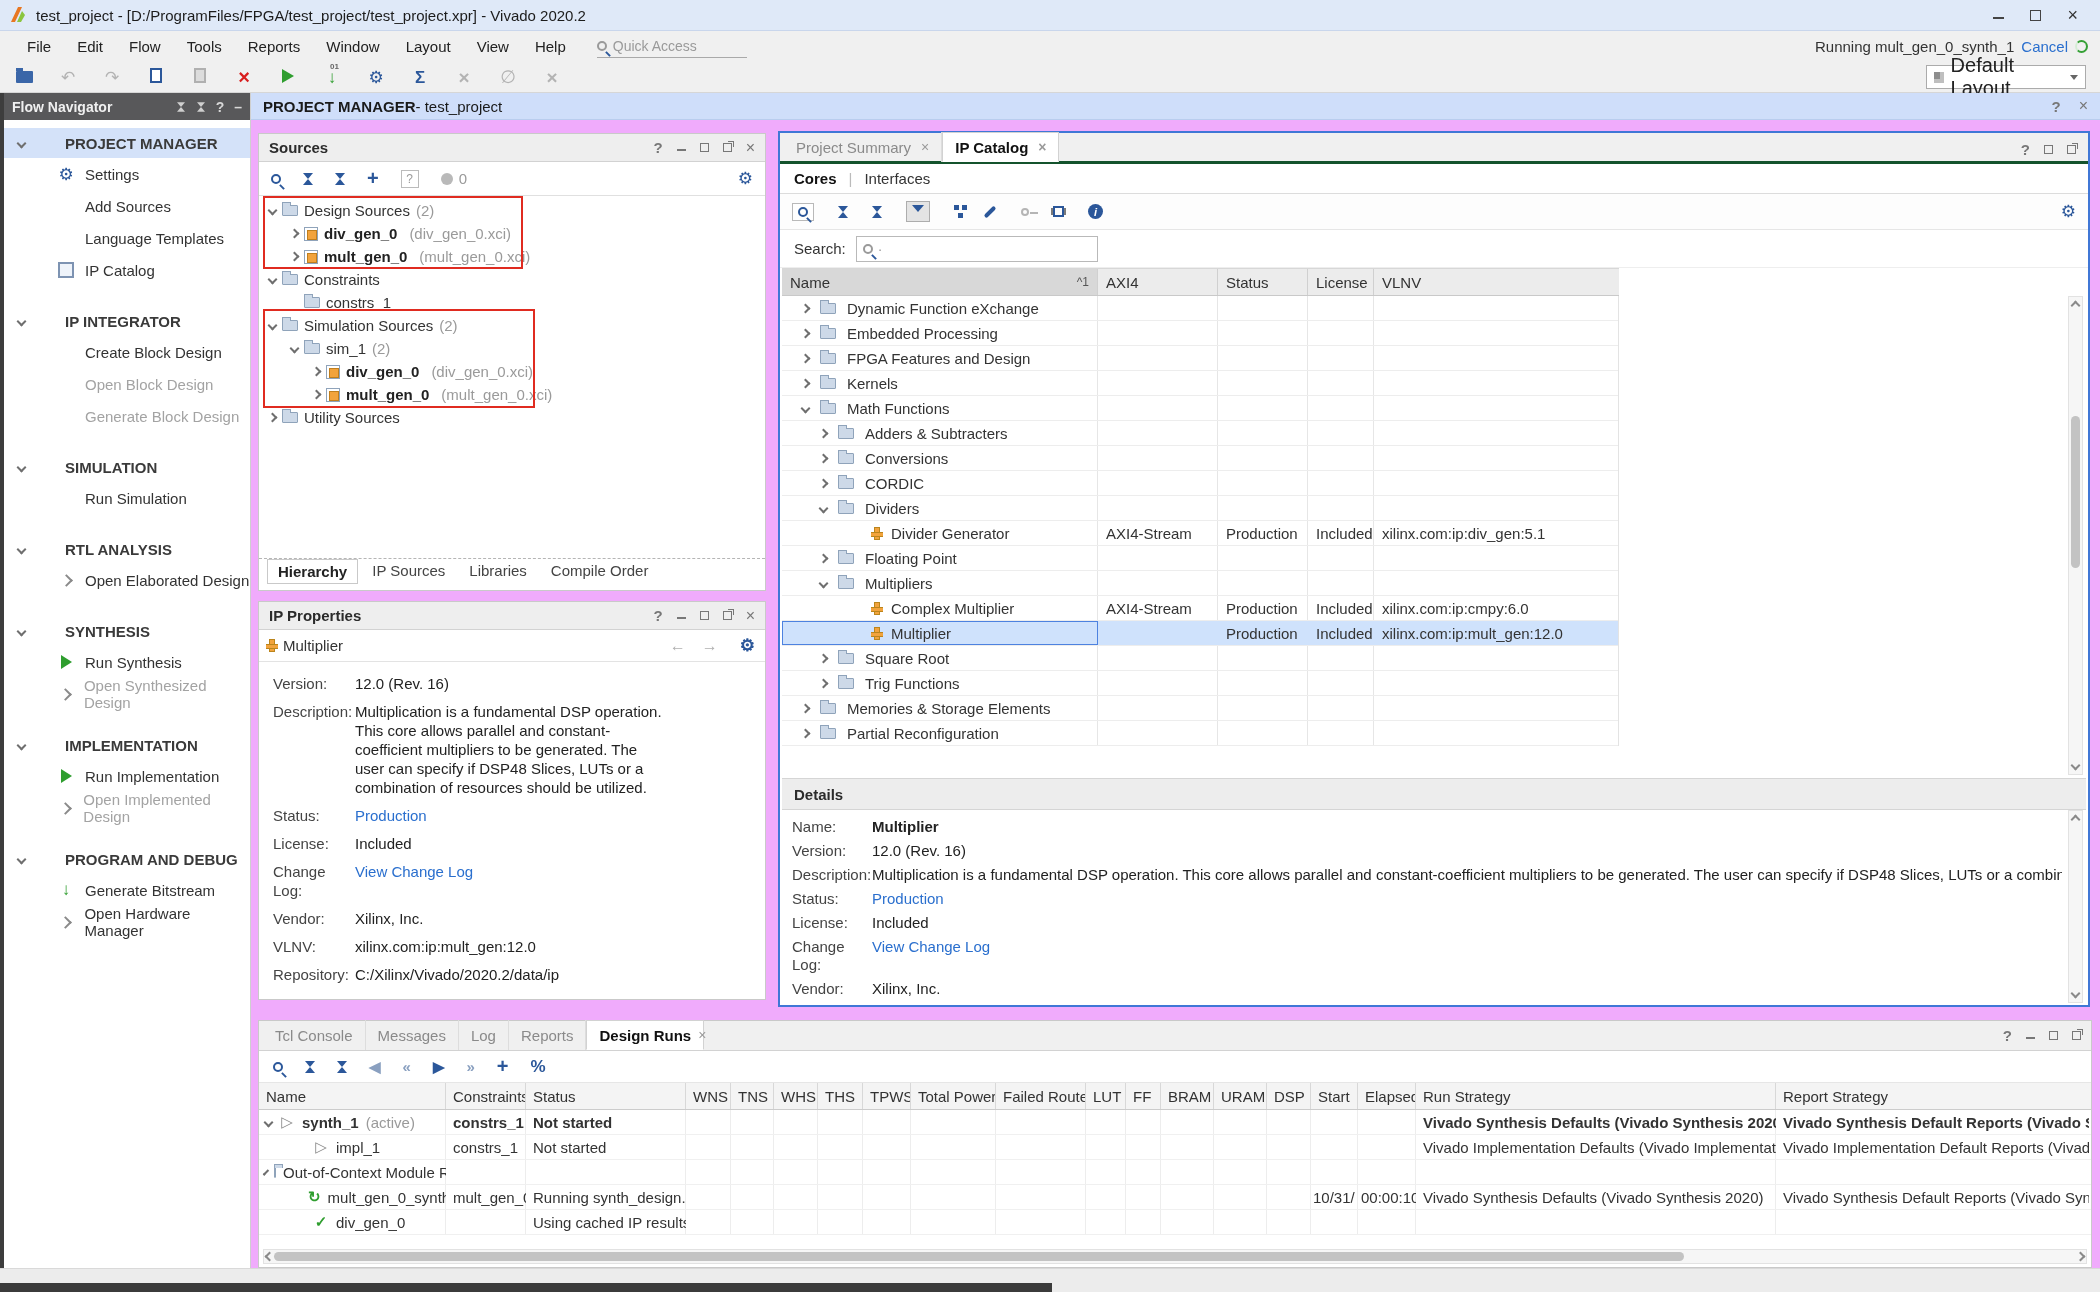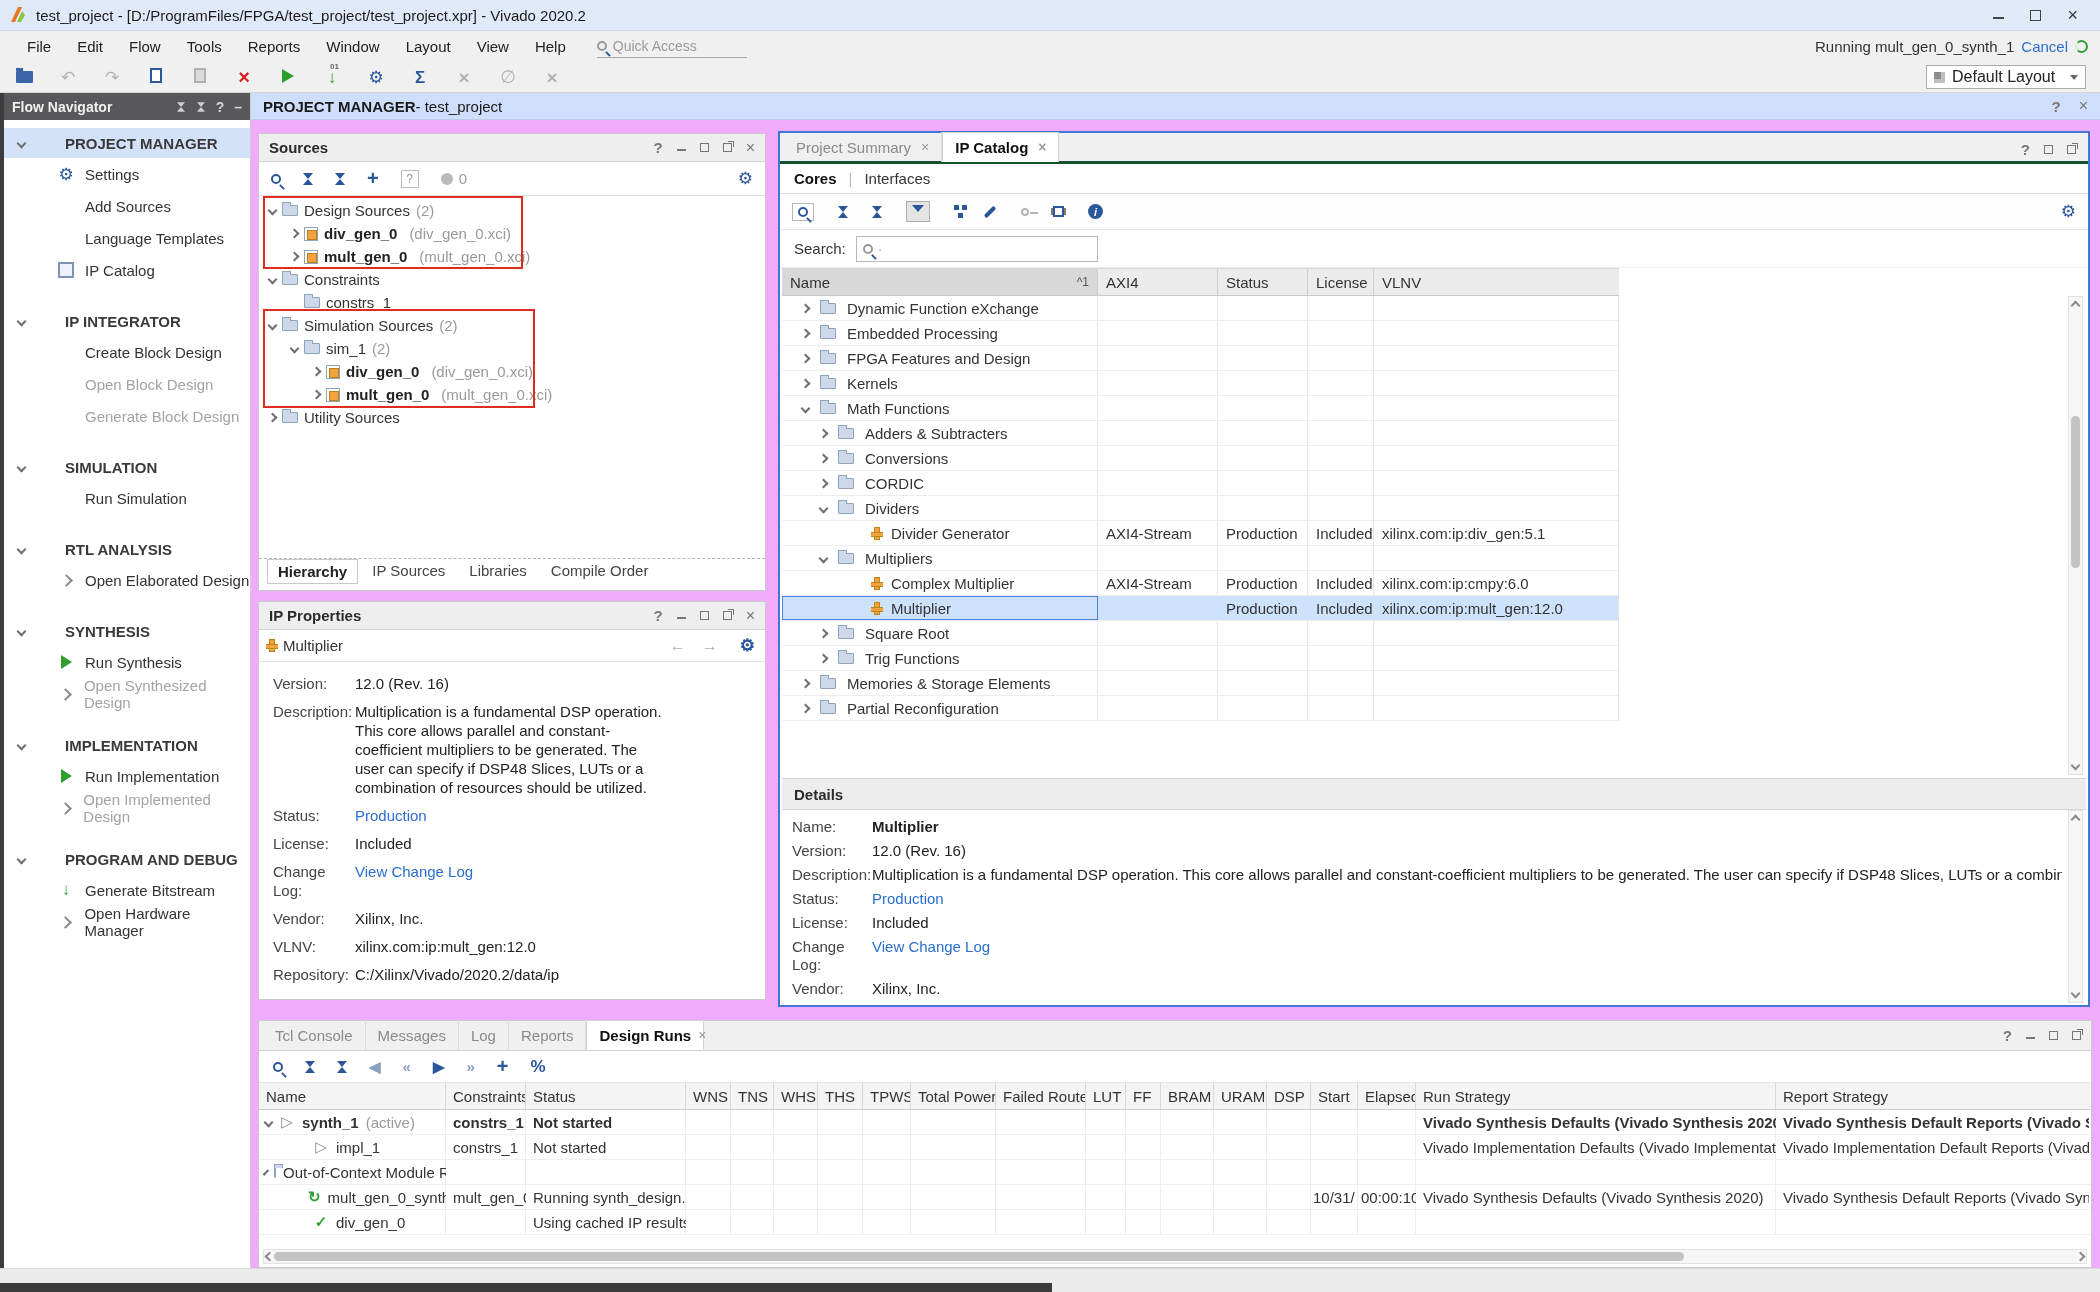--- a/index.html
+++ b/index.html
@@ -29,21 +29,21 @@
   #toolbar{left:0;top:62px;width:2100px;height:31px;background:#f0f0f0;border-bottom:1px solid #d6d6d6;display:flex;align-items:center;padding-left:12px;gap:20px}
   .tb{width:24px;text-align:center;font-size:17px;line-height:1}
   .blue{color:#2b579a}.gray{color:#b3b3b3}.red{color:#d81e1e}.green{color:#2f9e2f}
   .ic-folder{display:inline-block;width:17px;height:12px;background:#3a66a8;border-radius:1px;position:relative}
   .ic-folder::before{content:"";position:absolute;left:0;top:-3px;width:7px;height:3px;background:#3a66a8}
   .ic-doc{display:inline-block;width:12px;height:15px;background:#fff;border:2px solid #2b579a}
   .ic-paste{display:inline-block;width:12px;height:15px;background:#dcdcdc;border:2px solid #b0b0b0}
   .tri-green{width:0;height:0;border-left:12px solid #2f9e2f;border-top:7px solid transparent;border-bottom:7px solid transparent;display:inline-block}
   .bits{position:relative;display:inline-block;font-weight:bold}
   .bits .mini{position:absolute;top:-6px;left:10px;font-size:8px;color:#666;font-weight:bold}
-  #layout-select{margin-left:auto;margin-right:14px;width:160px;height:24px;border:1px solid #ababab;background:#fff;display:flex;align-items:center;gap:7px;padding:0 7px;font-size:16px;color:#222}
+  #layout-select{margin-left:auto;margin-right:14px;width:160px;height:24px;border:1px solid #ababab;background:#fff;display:flex;align-items:center;gap:7px;padding:0 7px;font-size:20px;color:#222}
   .ic-grid{display:inline-block;width:11px;height:11px;background:#8d8d8d;box-shadow:inset 0 -4px 0 #bfbfbf, inset -4px 0 0 #bfbfbf}
   .caret-dn{width:0;height:0;border-top:5px solid #666;border-left:4px solid transparent;border-right:4px solid transparent;display:inline-block;margin-left:auto}
 
   
   #leftstrip{left:0;top:93px;width:4px;height:1190px;background:#3d3d3d}
   #sidebar{left:4px;top:93px;width:247px;height:1175px;background:#fff;border-right:1px solid #cfcfcf}
   #fn-header{height:27px;background:#58585a;color:#f0f0f0;display:flex;align-items:center;padding:0 8px;font-weight:bold;font-size:14px}
   #fn-header .hic{margin-left:10px;color:#d8d8d8}
   .hourglass{width:0;height:2px;border:5px solid transparent;border-top:6px solid #cfcfcf;border-bottom:6px solid #cfcfcf;display:inline-block}
   .hourglass.bl{border-top-color:#2b579a;border-bottom-color:#2b579a}
@@ -810,20 +810,32 @@
 
             <span class="ip-ic"></span>
             <span>Divider Generator</span>
           </span>
           <span class="cat-cell">AXI4-Stream</span>
           <span class="cat-cell">Production</span>
           <span class="cat-cell">Included</span>
           <span class="cat-cell">xilinx.com:ip:div_gen:5.1</span>
         </div>
 
+        <div class="cat-row" data-level="2" data-expand="closed" data-icon="folder">
+          <span class="cat-cell cat-name">
+            <span class="chev  expander r"></span>
+            <span class="folder-ic"></span>
+
+            <span>Floating Point</span>
+          </span>
+          <span class="cat-cell"></span>
+          <span class="cat-cell"></span>
+          <span class="cat-cell"></span>
+          <span class="cat-cell"></span>
+        </div>
 
         <div class="cat-row" data-level="2" data-expand="open" data-icon="folder">
           <span class="cat-cell cat-name">
             <span class="chev  expander d"></span>
             <span class="folder-ic"></span>
 
             <span>Multipliers</span>
           </span>
           <span class="cat-cell"></span>
           <span class="cat-cell"></span>

